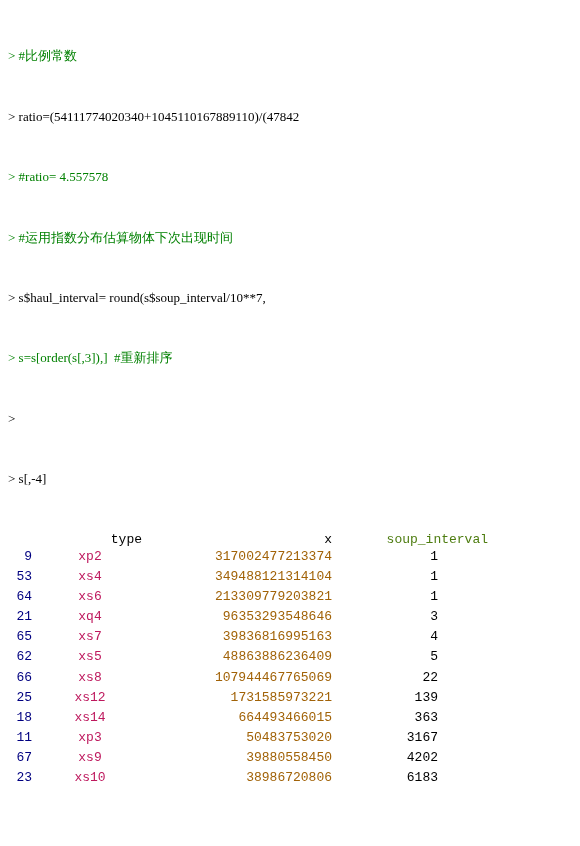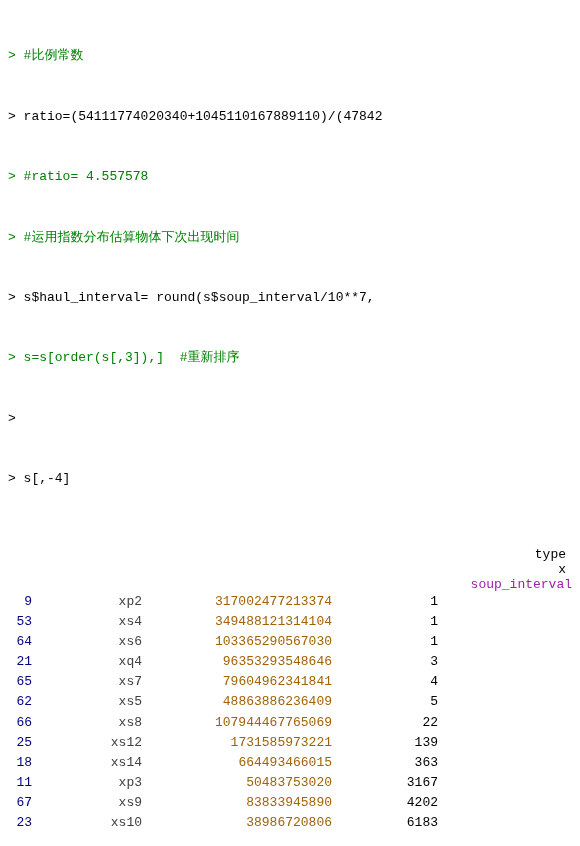--- a/index.html
+++ b/index.html
@@ -25,37 +25,36 @@
       line-height: 1.55;
       color: #000000;
     }
     .table-section {
       margin-top: 2px;
     }
     .table-header-row {
       display: flex;
       color: #000000;
       padding-left: 0px;
-      flex-direction: column;
     }
     .table-row {
       display: flex;
       line-height: 1.55;
     }
     .row-index {
       color: #000080;
       min-width: 30px;
       text-align: right;
       padding-right: 6px;
     }
     .col-type {
       min-width: 110px;
-      text-align: right;
+      text-align: center;
       padding-right: 6px;
-      color: #404040;
+      color: #be185d;
     }
     .col-x {
       min-width: 190px;
       text-align: right;
       padding-right: 6px;
       color: #a16207;
     }
     .col-soup {
       min-width: 100px;
       text-align: right;
@@ -69,25 +68,26 @@
     }
     .header-col-x {
       min-width: 190px;
       text-align: right;
       padding-right: 6px;
       color: #000000;
     }
     .header-col-soup {
       min-width: 150px;
       text-align: right;
-      color: #a21caf;
+      color: #4d7c0f;
     }
     .code-line {
       display: block;
       white-space: pre;
+      font-family: Liberation Serif, serif;
     }
     .green {
       color: #008000;
     }
     .blue {
       color: #000080;
     }
     .black {
       color: #000000;
     }
@@ -123,33 +123,33 @@
     </div>
     <div class="table-row">
       <span class="row-index blue">53</span>
       <span class="col-type">xs4</span>
       <span class="col-x">349488121314104</span>
       <span class="col-soup">1</span>
     </div>
     <div class="table-row">
       <span class="row-index blue">64</span>
       <span class="col-type">xs6</span>
-      <span class="col-x">103365290567030</span>
+      <span class="col-x">213309779203821</span>
       <span class="col-soup">1</span>
     </div>
     <div class="table-row">
       <span class="row-index blue">21</span>
       <span class="col-type">xq4</span>
       <span class="col-x">96353293548646</span>
       <span class="col-soup">3</span>
     </div>
     <div class="table-row">
       <span class="row-index blue">65</span>
       <span class="col-type">xs7</span>
-      <span class="col-x">79604962341841</span>
+      <span class="col-x">39836816995163</span>
       <span class="col-soup">4</span>
     </div>
     <div class="table-row">
       <span class="row-index blue">62</span>
       <span class="col-type">xs5</span>
       <span class="col-x">48863886236409</span>
       <span class="col-soup">5</span>
     </div>
     <div class="table-row">
       <span class="row-index blue">66</span>
@@ -171,21 +171,21 @@
     </div>
     <div class="table-row">
       <span class="row-index blue">11</span>
       <span class="col-type">xp3</span>
       <span class="col-x">50483753020</span>
       <span class="col-soup">3167</span>
     </div>
     <div class="table-row">
       <span class="row-index blue">67</span>
       <span class="col-type">xs9</span>
-      <span class="col-x">83833945890</span>
+      <span class="col-x">39880558450</span>
       <span class="col-soup">4202</span>
     </div>
     <div class="table-row">
       <span class="row-index blue">23</span>
       <span class="col-type">xs10</span>
       <span class="col-x">38986720806</span>
       <span class="col-soup">6183</span>
     </div>
 
   </div>

